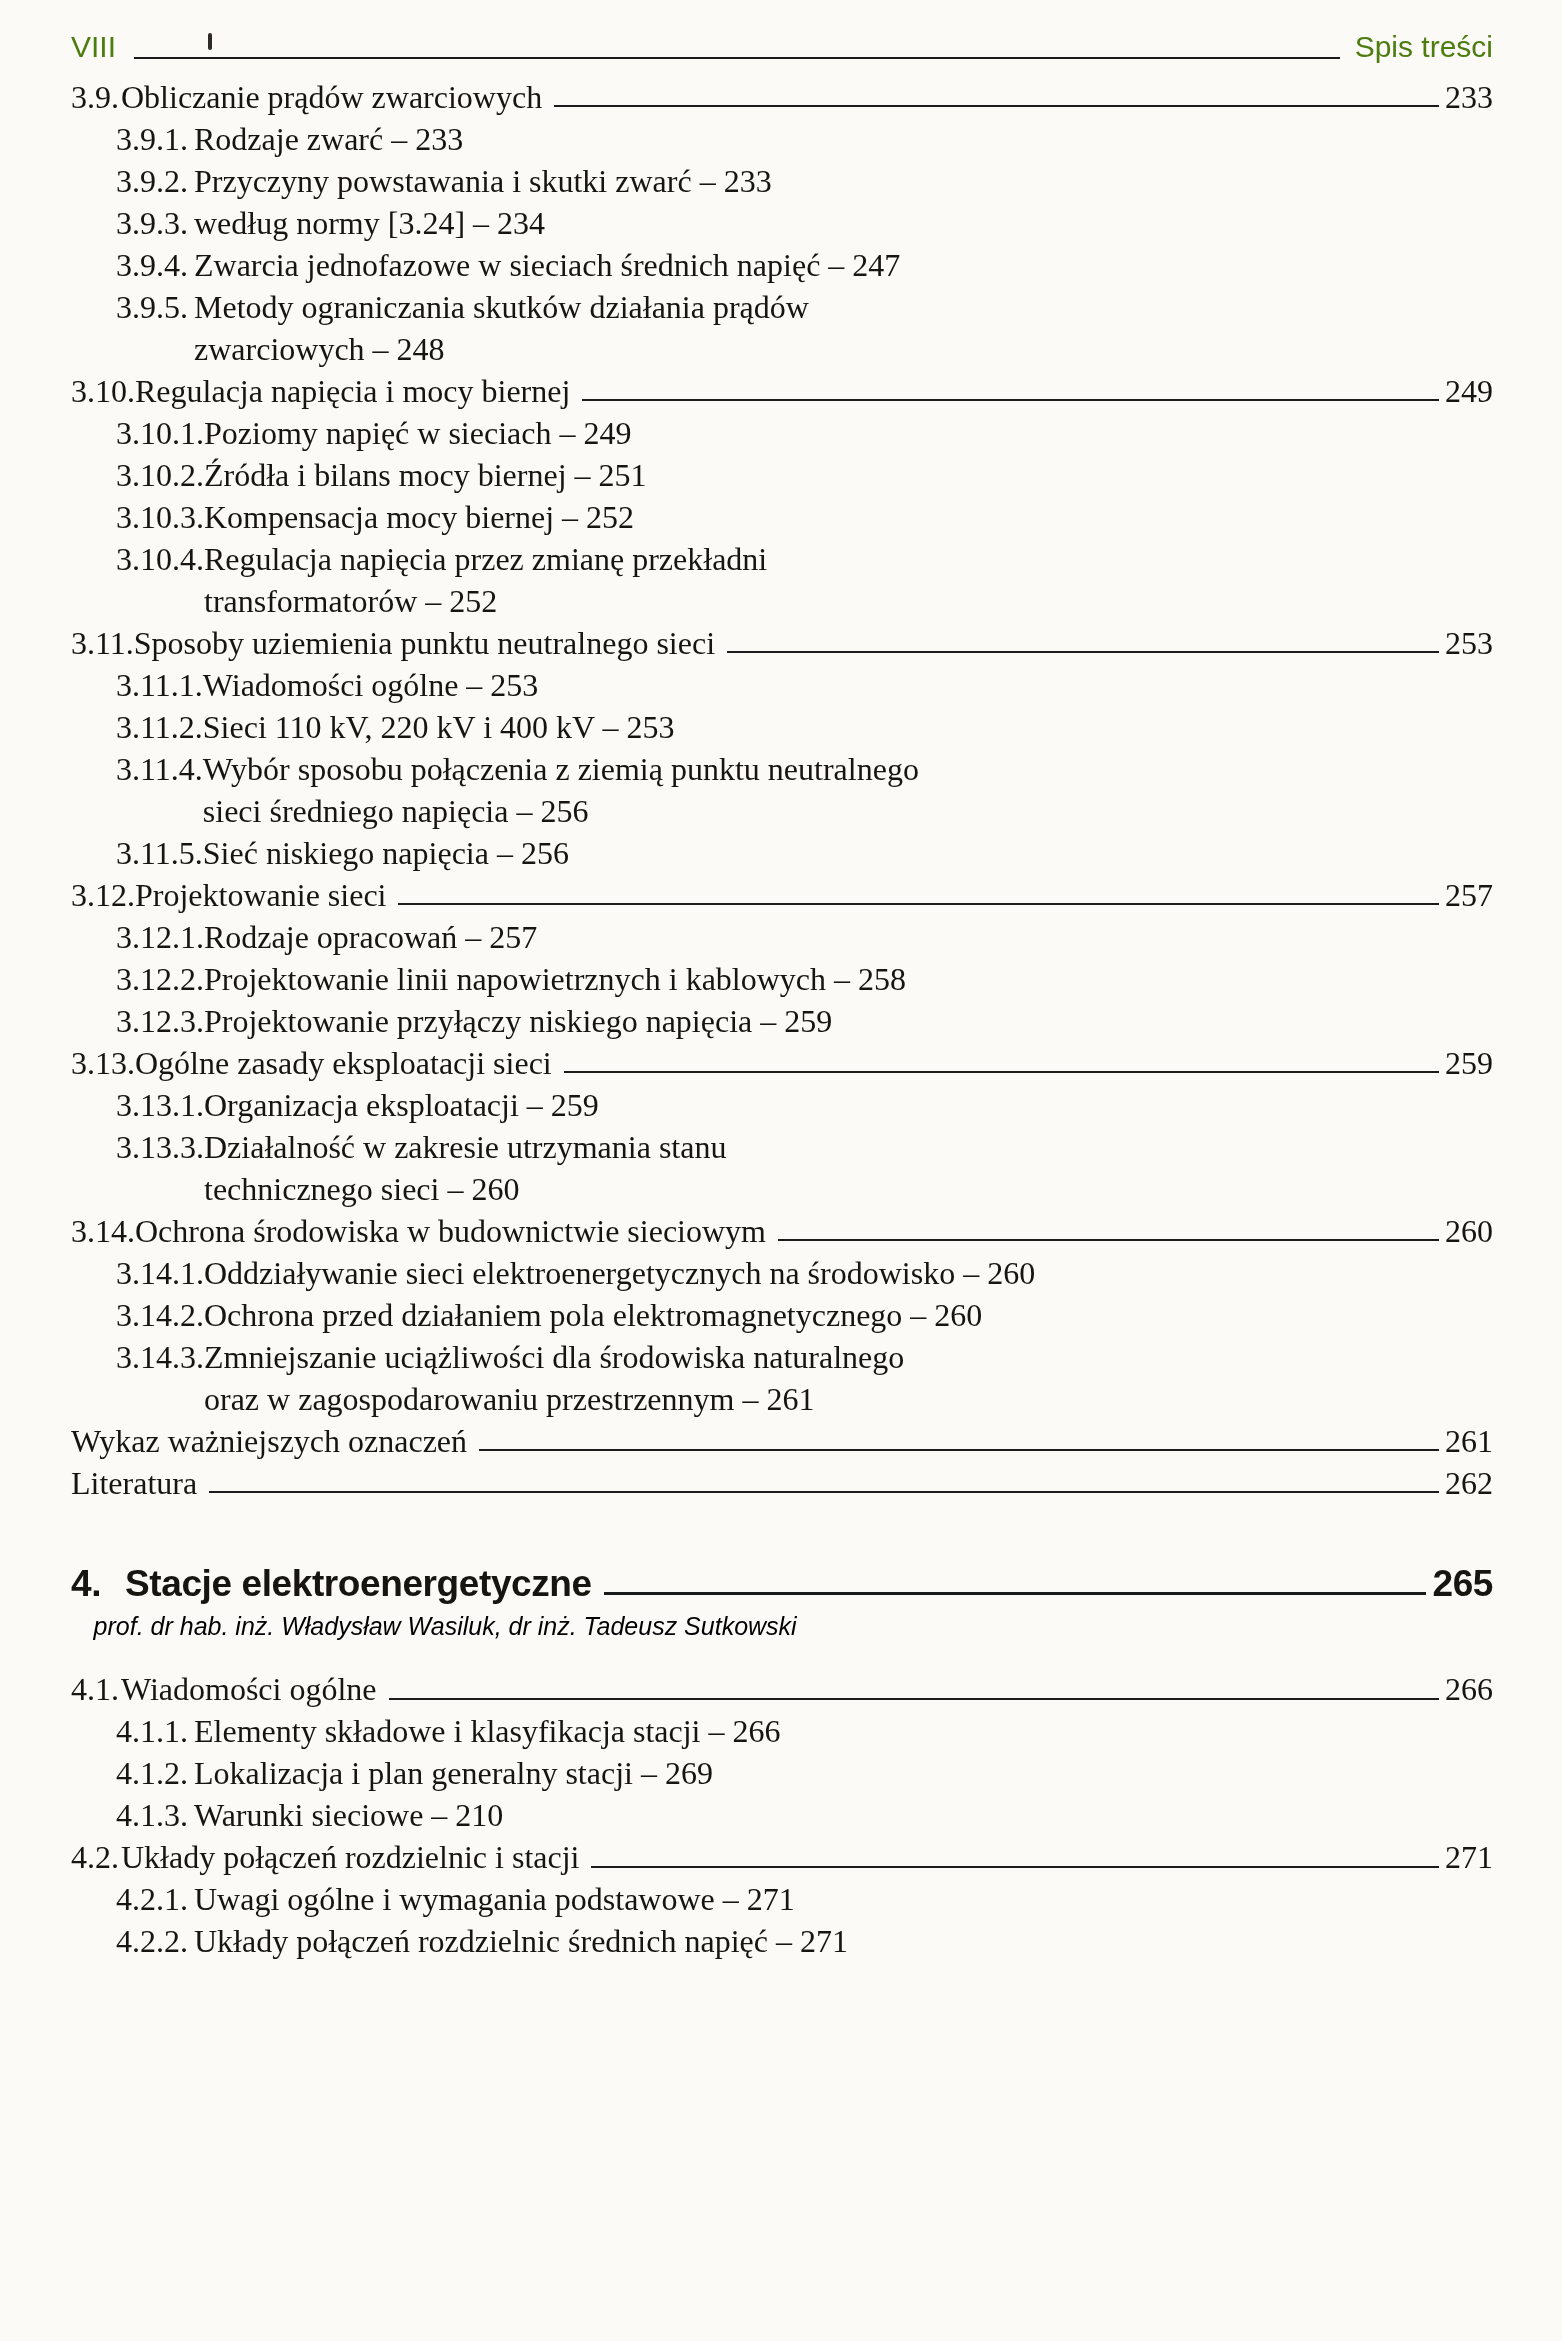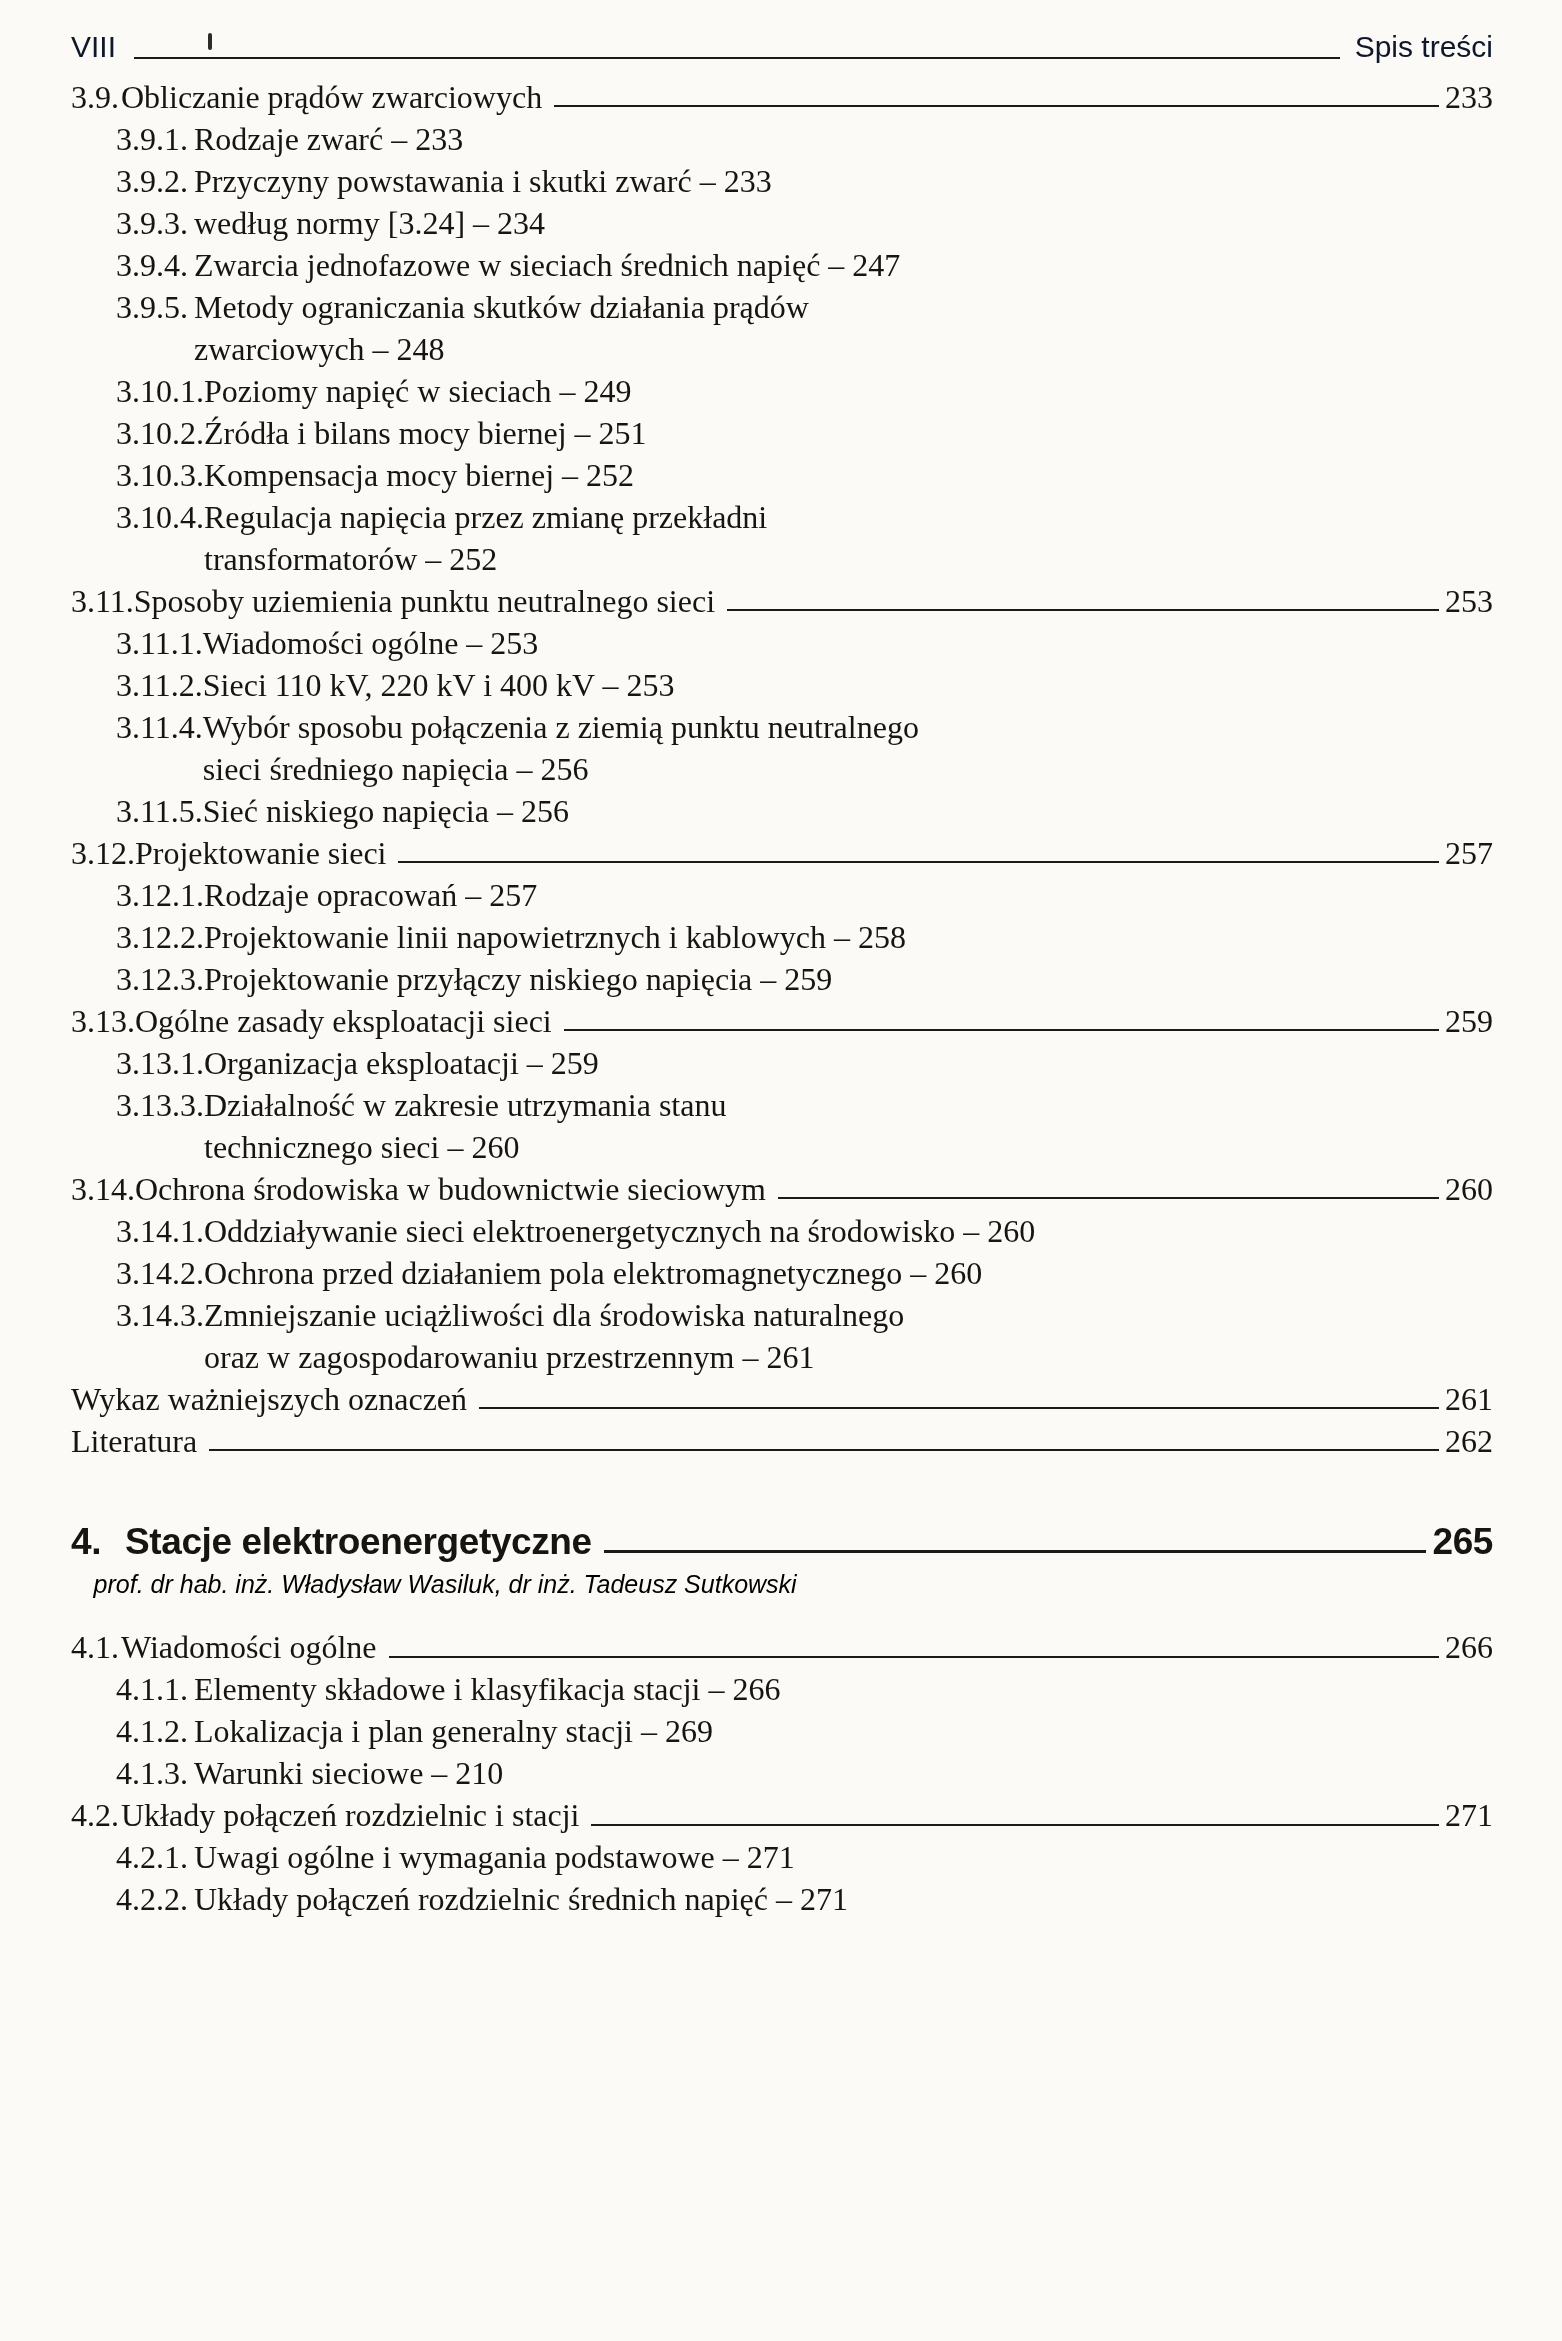--- a/index.html
+++ b/index.html
@@ -17,21 +17,21 @@
     padding: 29px 70px 0 71px;
     font-size: 32px;
     line-height: 42px;
     overflow: hidden;
   }
   
   .header {
     display: flex; align-items: flex-start;
     font-family: "Liberation Sans", sans-serif;
     font-size: 30px; line-height: 36px;
-    color: #0f172a;
+    color: #4d7c0f;
   }
   .hrule {
     flex: 1 1 auto;
     border-bottom: 2.3px solid #1a1a1a;
     align-self: flex-end;
     margin: 0 15px 6px 18px;
   }
   
   .toc { margin-top: 10.5px; }
   .row { display: flex; align-items: flex-start; }
@@ -115,20 +115,26 @@
           <div class="tline">Zwarcia jednofazowe w sieciach średnich napięć – 247</div>
         </div>
       </div>
       <div class="row l2">
         <span class="num">3.9.5.</span>
         <div class="body">
           <div class="tline">Metody ograniczania skutków działania prądów</div>
           <div class="tline">zwarciowych – 248</div>
         </div>
       </div>
+      <div class="row l1">
+        <span class="num">3.10.</span>
+        <span class="text">Regulacja napięcia i mocy biernej</span>
+        <span class="leader"></span>
+        <span class="pageno">249</span>
+      </div>
       <div class="row l2">
         <span class="num">3.10.1.</span>
         <div class="body">
           <div class="tline">Poziomy napięć w sieciach – 249</div>
         </div>
       </div>
       <div class="row l2">
         <span class="num">3.10.2.</span>
         <div class="body">
           <div class="tline">Źródła i bilans mocy biernej – 251</div>

